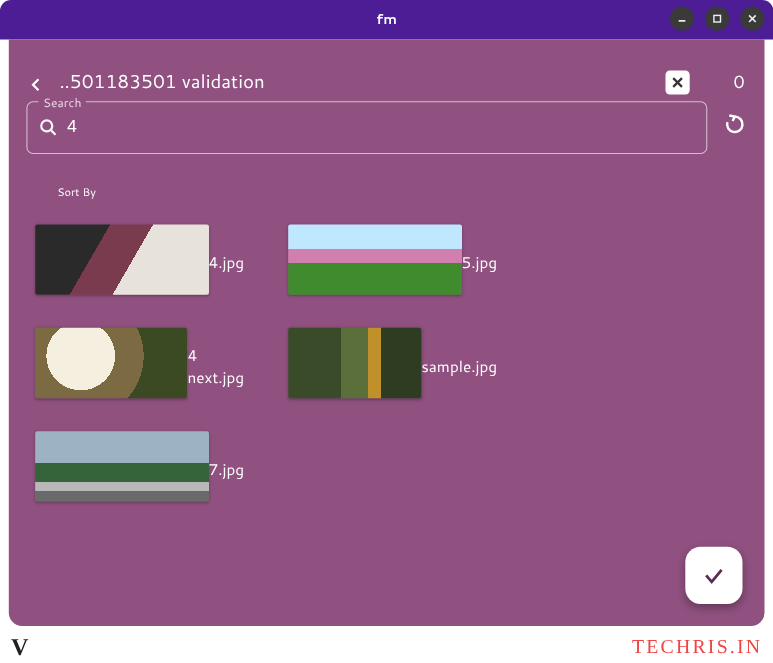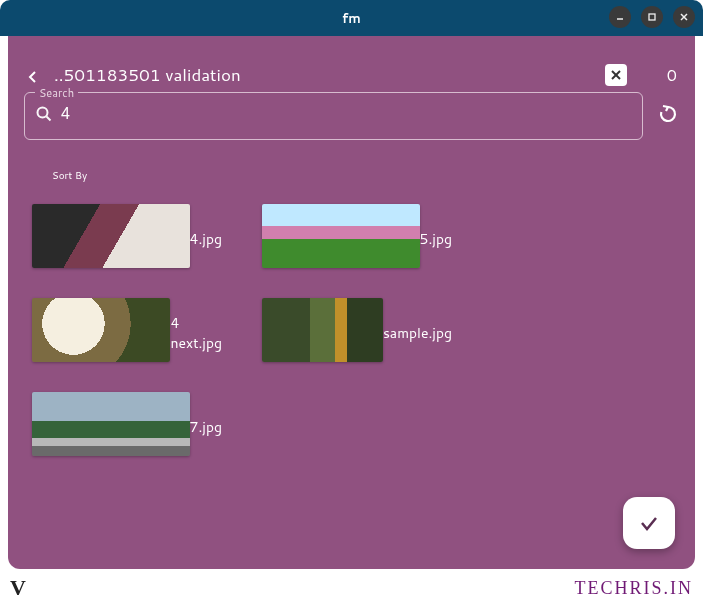--- a/index.html
+++ b/index.html
@@ -1,18 +1,18 @@
 <!DOCTYPE html>
 <html><head>
 <meta charset="utf-8">
 <style>
   * { box-sizing: border-box; margin: 0; padding: 0; }
   html, body { width: 703px; height: 603px; font-family: "Cantarell", "Segoe UI", sans-serif; background: #fff; overflow: hidden; }
   .titlebar {
-    height: 36px; background: #0c4a6e; color: #fff; display: flex; align-items: center;
+    height: 36px; background: #4c1d95; color: #fff; display: flex; align-items: center;
     justify-content: center; position: relative; border-top-left-radius: 10px; border-top-right-radius: 10px; text-align: right;
   }
   .titlebar .title { font-size: 13px; font-weight: 600; }
   .titlebar .win-controls { position: absolute; right: 8px; top: 6px; display: flex; gap: 10px; }
   .win-btn {
     width: 22px; height: 22px; border-radius: 50%; background: #3a3a3a;
     display: flex; align-items: center; justify-content: center; color: #eee;
     font-size: 11px; cursor: pointer;
   }
   .app-window {
@@ -24,21 +24,21 @@
   .back-icon { width: 18px; height: 18px; display: flex; align-items: center; justify-content: center; cursor: pointer; }
   .breadcrumb { flex: 1; font-size: 17px; }
   .close-chip {
     width: 22px; height: 22px; background: #fff; border-radius: 4px; display: flex;
     align-items: center; justify-content: center; cursor: pointer;
   }
   .count { width: 40px; text-align: right; font-size: 16px; padding-right: 2px; }
   .search-wrap { position: relative; display: flex; align-items: center; gap: 14px; margin-top: 6px; }
   .fieldset {
     position: relative; flex: 1; border: 1.5px solid #d7bccf; border-radius: 6px;
-    height: 48px; display: flex; align-items: flex-end; padding: 16px 10px;
+    height: 48px; display: flex; align-items: center; padding: 16px 10px;
   }
   .fieldset .legend {
     position: absolute; top: -8px; left: 10px; font-size: 11px; color: #e8d5e1;
     background: #905180; padding: 0 4px;
   }
   .search-icon { width: 18px; height: 18px; margin-right: 8px; opacity: .95; }
   .search-input {
     flex: 1; background: transparent; border: none; outline: none; color: #fff;
     font-size: 16px;
   }
@@ -79,21 +79,21 @@
     position: absolute; right: 20px; bottom: 20px; width: 52px; height: 52px;
     background: #fff; border-radius: 14px; display: flex; align-items: center;
     justify-content: center; box-shadow: 0 3px 8px rgba(0,0,0,.3); cursor: pointer;
   }
   .footer {
     position: absolute; left: 0; right: 0; bottom: 0; height: 30px;
     display: flex; align-items: center; justify-content: space-between;
     padding: 0 10px; background: #fff; color: #333;
     font-family: Georgia, serif;
   }
-  .footer .brand { font-size: 18px; letter-spacing: 2px; color: #701a75; }
+  .footer .brand { font-size: 18px; letter-spacing: 2px; color: #ef4444; }
   .footer .vmark { font-size: 22px; font-weight: bold; color: #222; font-family: serif; }
 </style>
 </head>
 <body>
 
 <div class="titlebar">
   <span class="title">fm</span>
   <div class="win-controls">
     <div class="win-btn">
       <svg width="10" height="10" viewBox="0 0 10 10">

